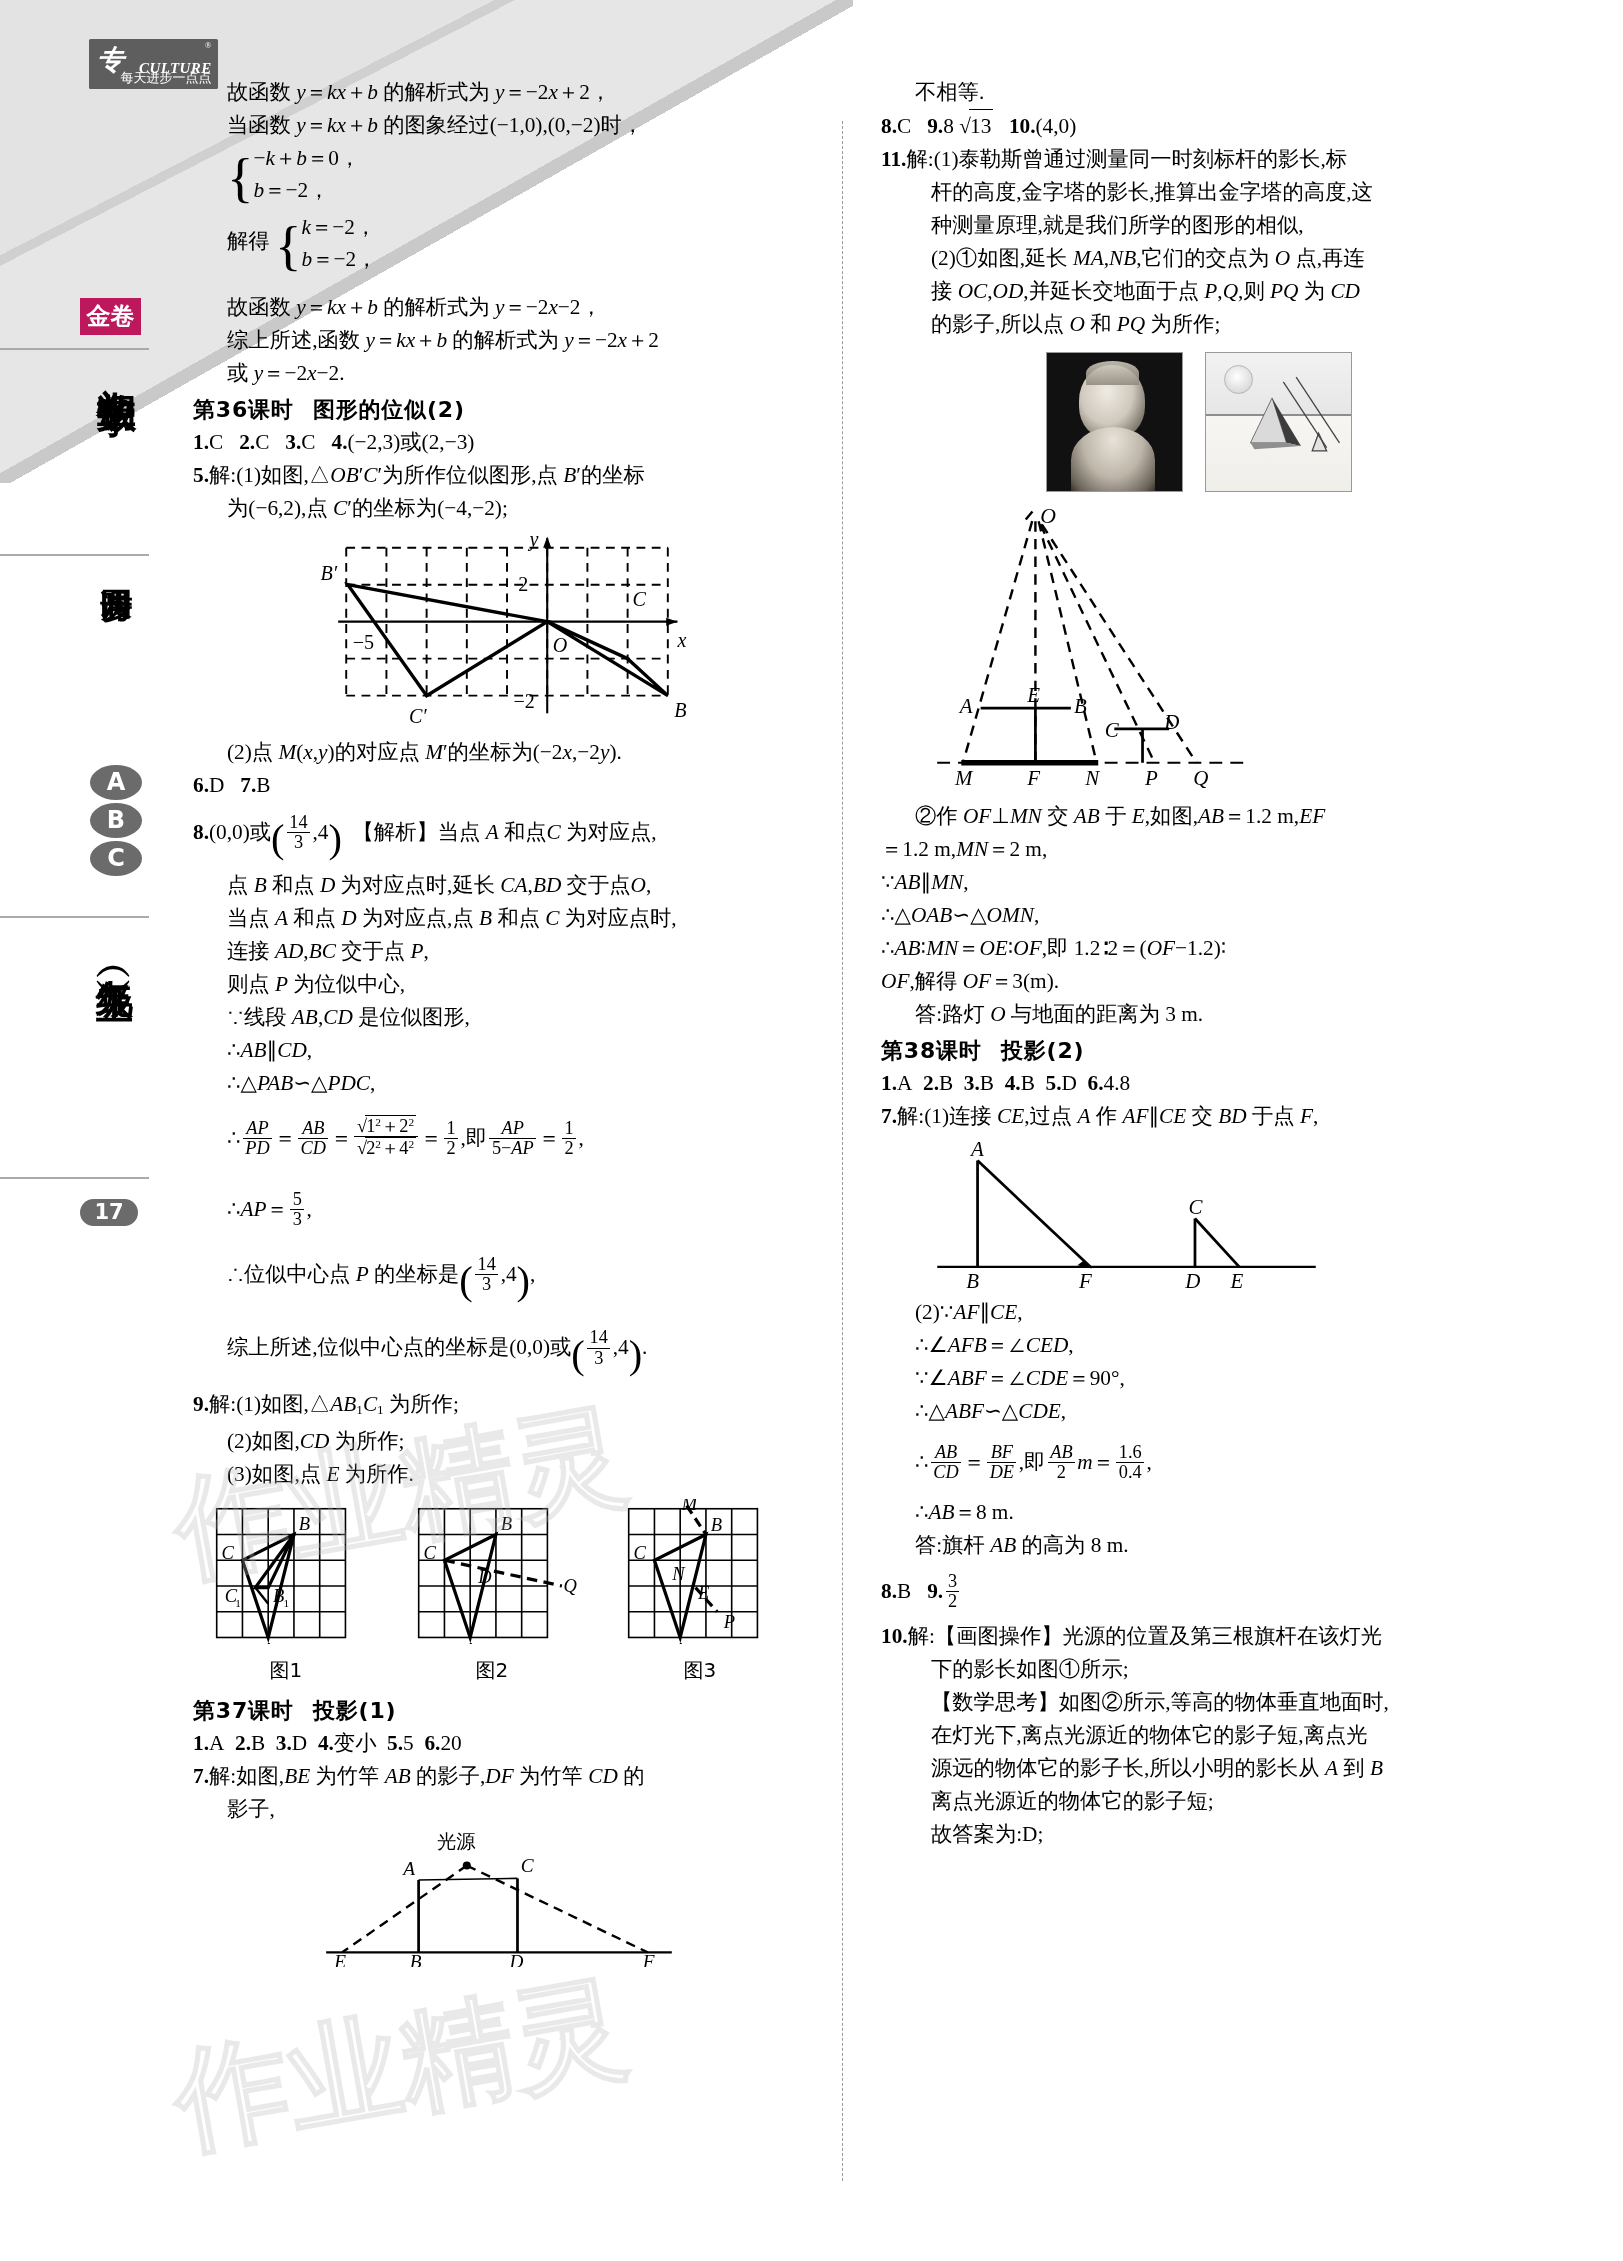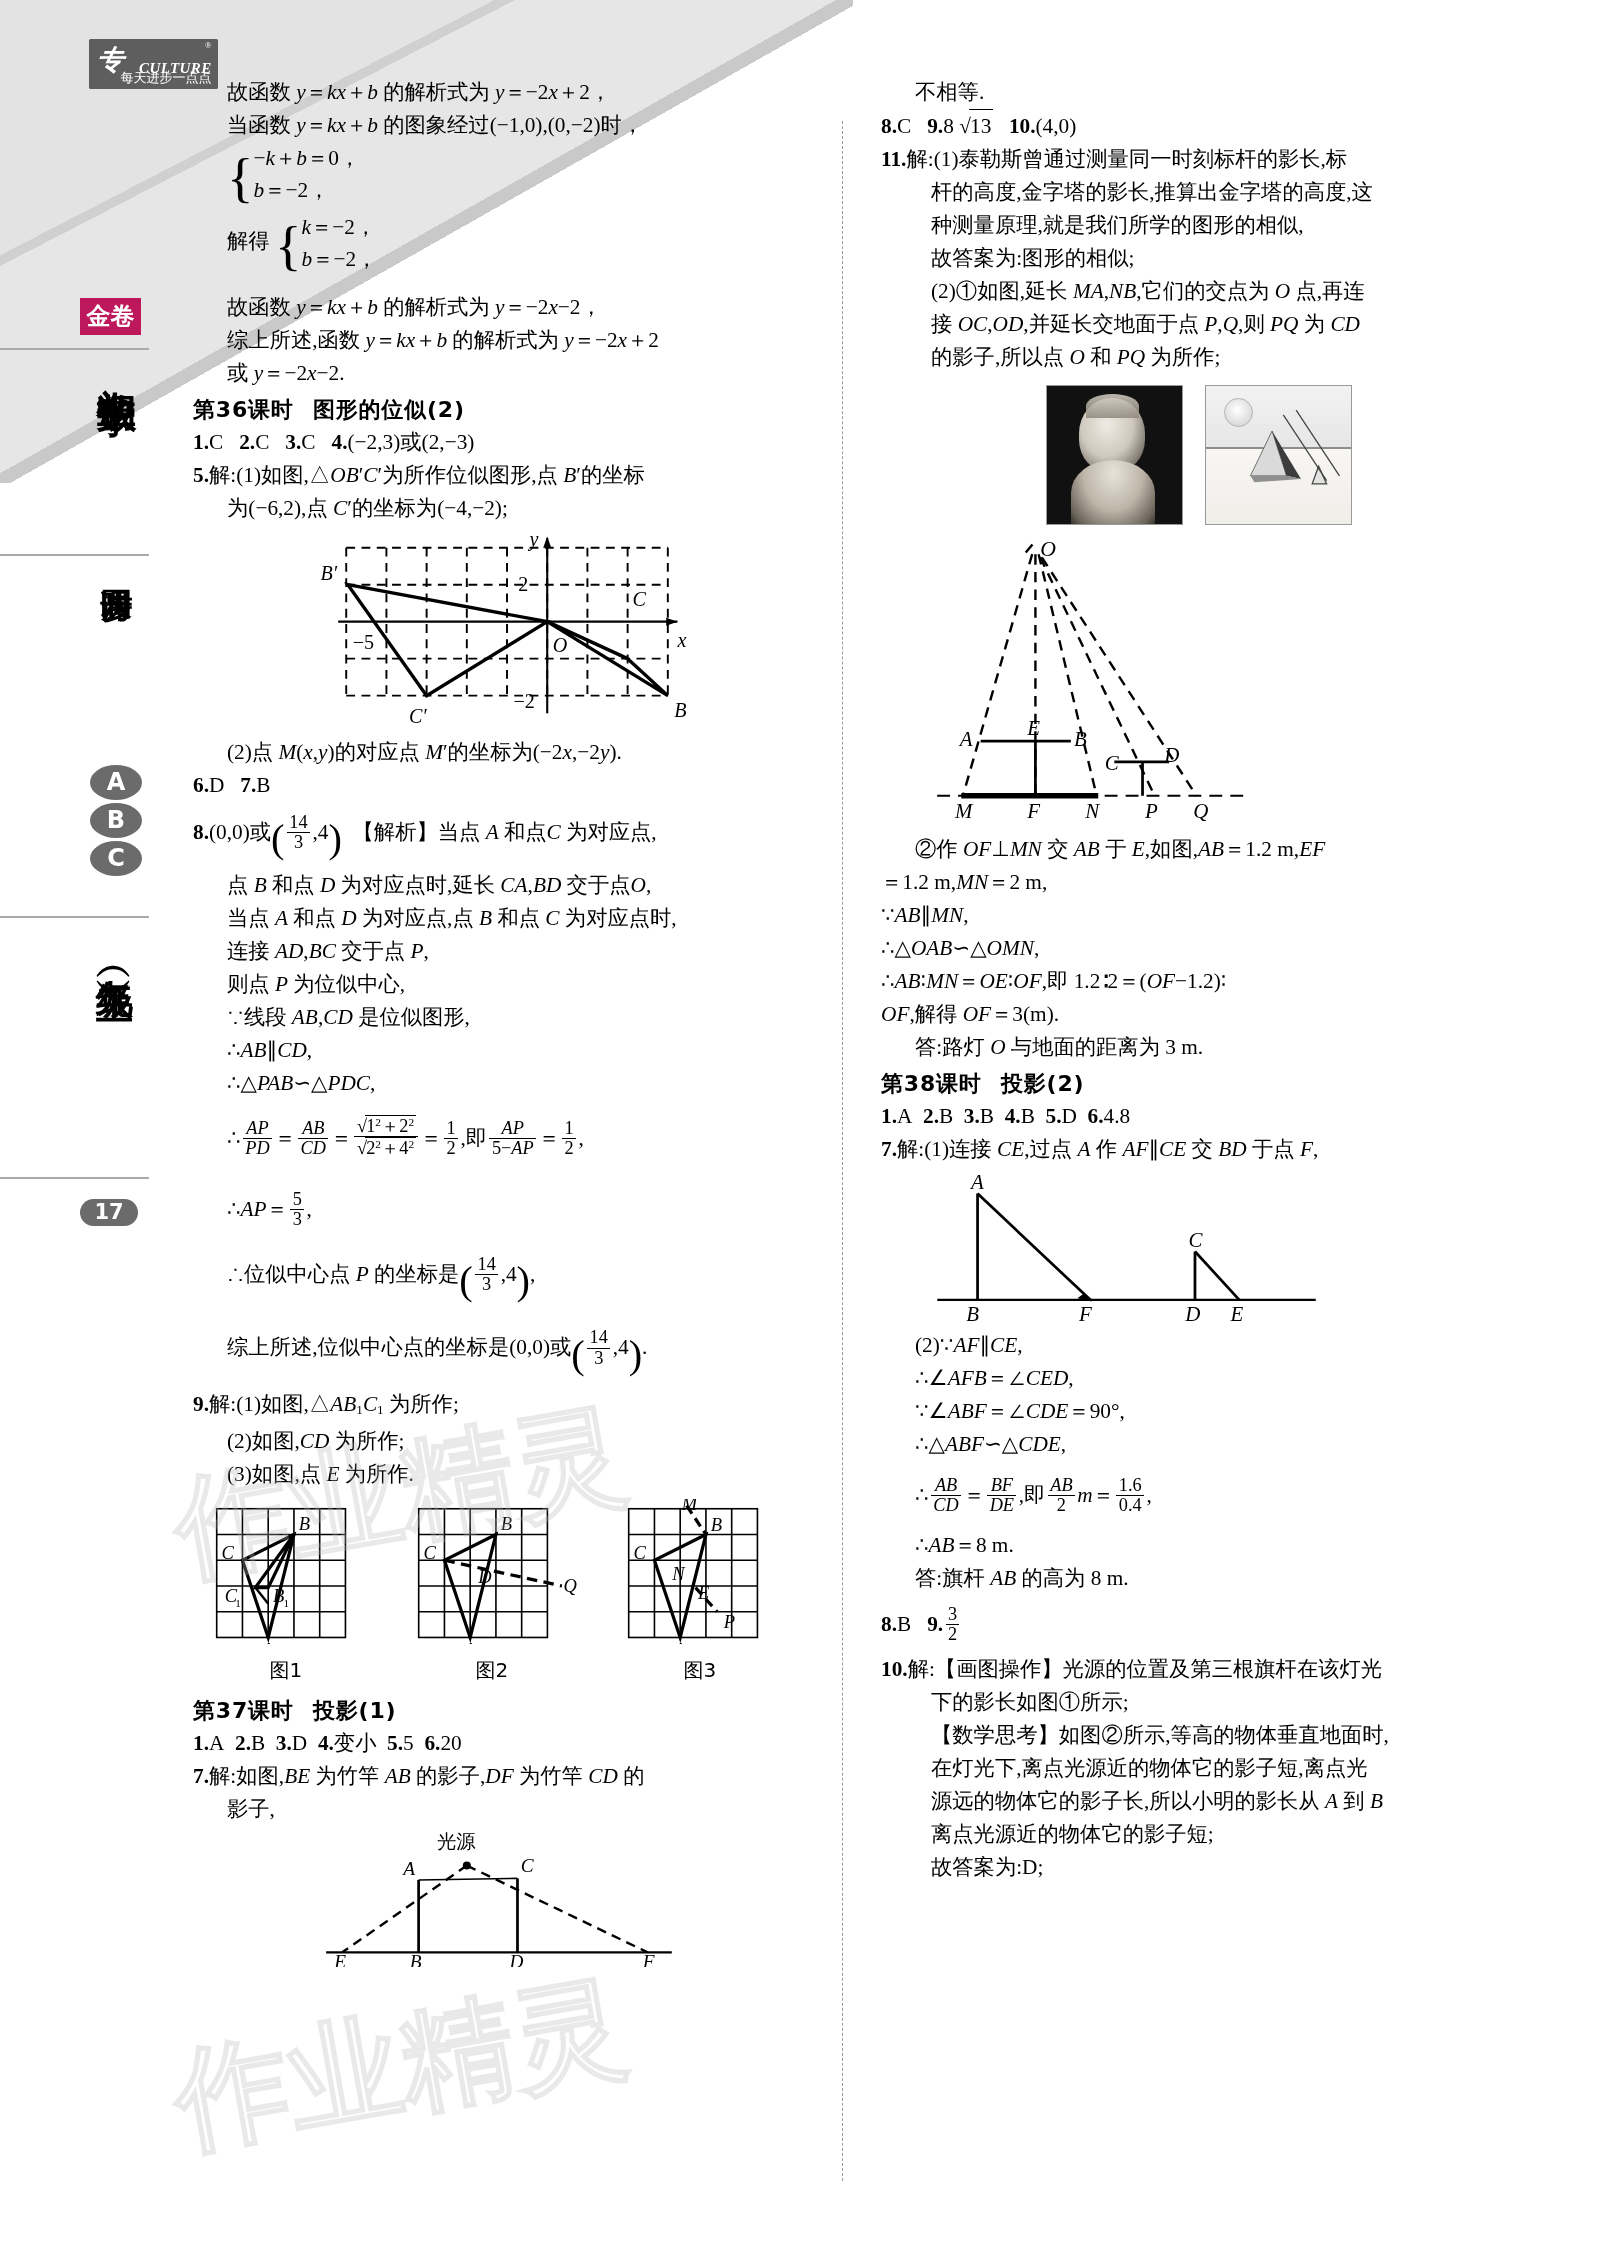--- a/index.html
+++ b/index.html
@@ -341,21 +341,20 @@
 
   <div class="col col-right">
 
     <div class="ln ind">不相等.</div>
     <div class="ln">
       <b>8.</b>C&nbsp;&nbsp;&nbsp;<b>9.</b>8&nbsp;√<span class="sqrt">13</span>&nbsp;&nbsp;&nbsp;<b>10.</b>(4,0)
     </div>
     <div class="ln"><b>11.</b>解:(1)泰勒斯曾通过测量同一时刻标杆的影长,标</div>
     <div class="ln ind2">杆的高度,金字塔的影长,推算出金字塔的高度,这</div>
     <div class="ln ind2">种测量原理,就是我们所学的图形的相似,</div>
-    <div class="ln ind2">故答案为:图形的相似;</div>
     <div class="ln ind2">(2)①如图,延长&nbsp;<i class="v">MA</i>,<i class="v">NB</i>,它们的交点为&nbsp;<i class="v">O</i>&nbsp;点,再连</div>
     <div class="ln ind2">接&nbsp;<i class="v">OC</i>,<i class="v">OD</i>,并延长交地面于点&nbsp;<i class="v">P</i>,<i class="v">Q</i>,则&nbsp;<i class="v">PQ</i>&nbsp;为&nbsp;<i class="v">CD</i></div>
     <div class="ln ind2">的影子,所以点&nbsp;<i class="v">O</i>&nbsp;和&nbsp;<i class="v">PQ</i>&nbsp;为所作;</div>
 
     <div style="display:flex;gap:22.5px;justify-content:center;margin:11.3px 0 4.8px 0;">
       <div style="width:135px;height:138px;border:0.8px solid #999;background:#111;position:relative;overflow:hidden;">
         <div style="position:absolute;left:32px;top:11.3px;width:66px;height:74px;border-radius:48% 48% 44% 44%;
              background:radial-gradient(ellipse at 42% 36%,#efebe4 0%,#cfc8bd 48%,#7d766c 78%,#3a362f 100%);"></div>
         <div style="position:absolute;left:24px;top:74px;width:84px;height:66px;border-radius:50% 50% 0 0;
              background:radial-gradient(ellipse at 50% 20%,#e8e3da 0%,#bdb5a8 50%,#6a6359 85%,#2d2a25 100%);"></div>

